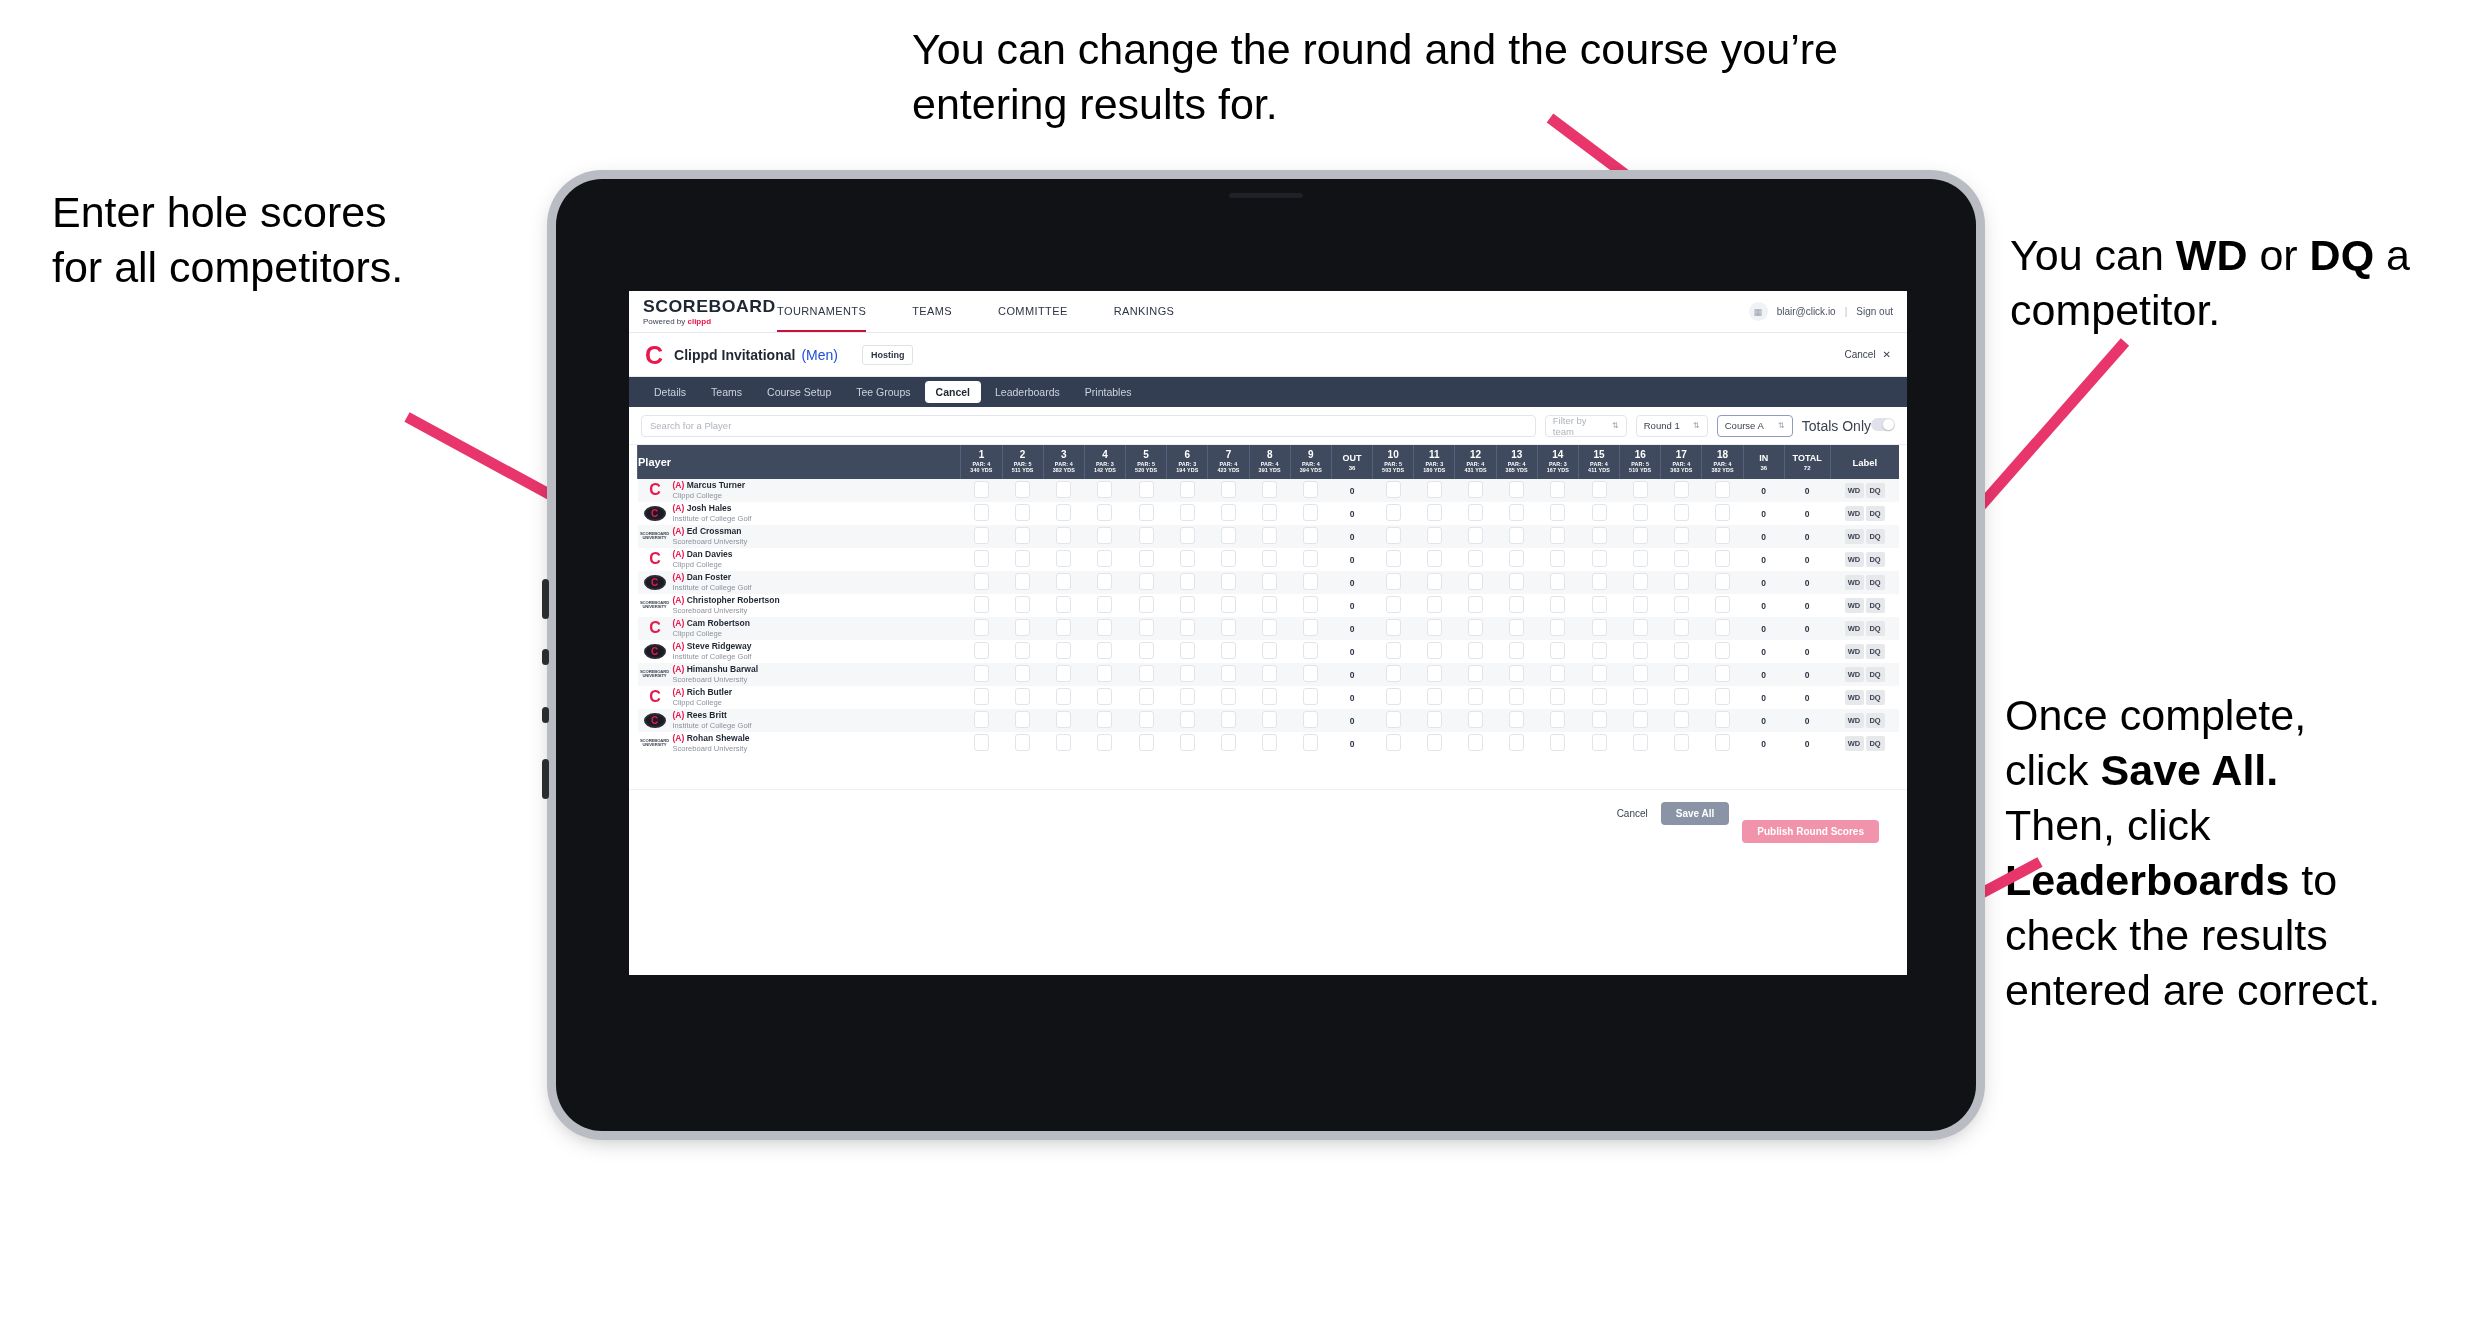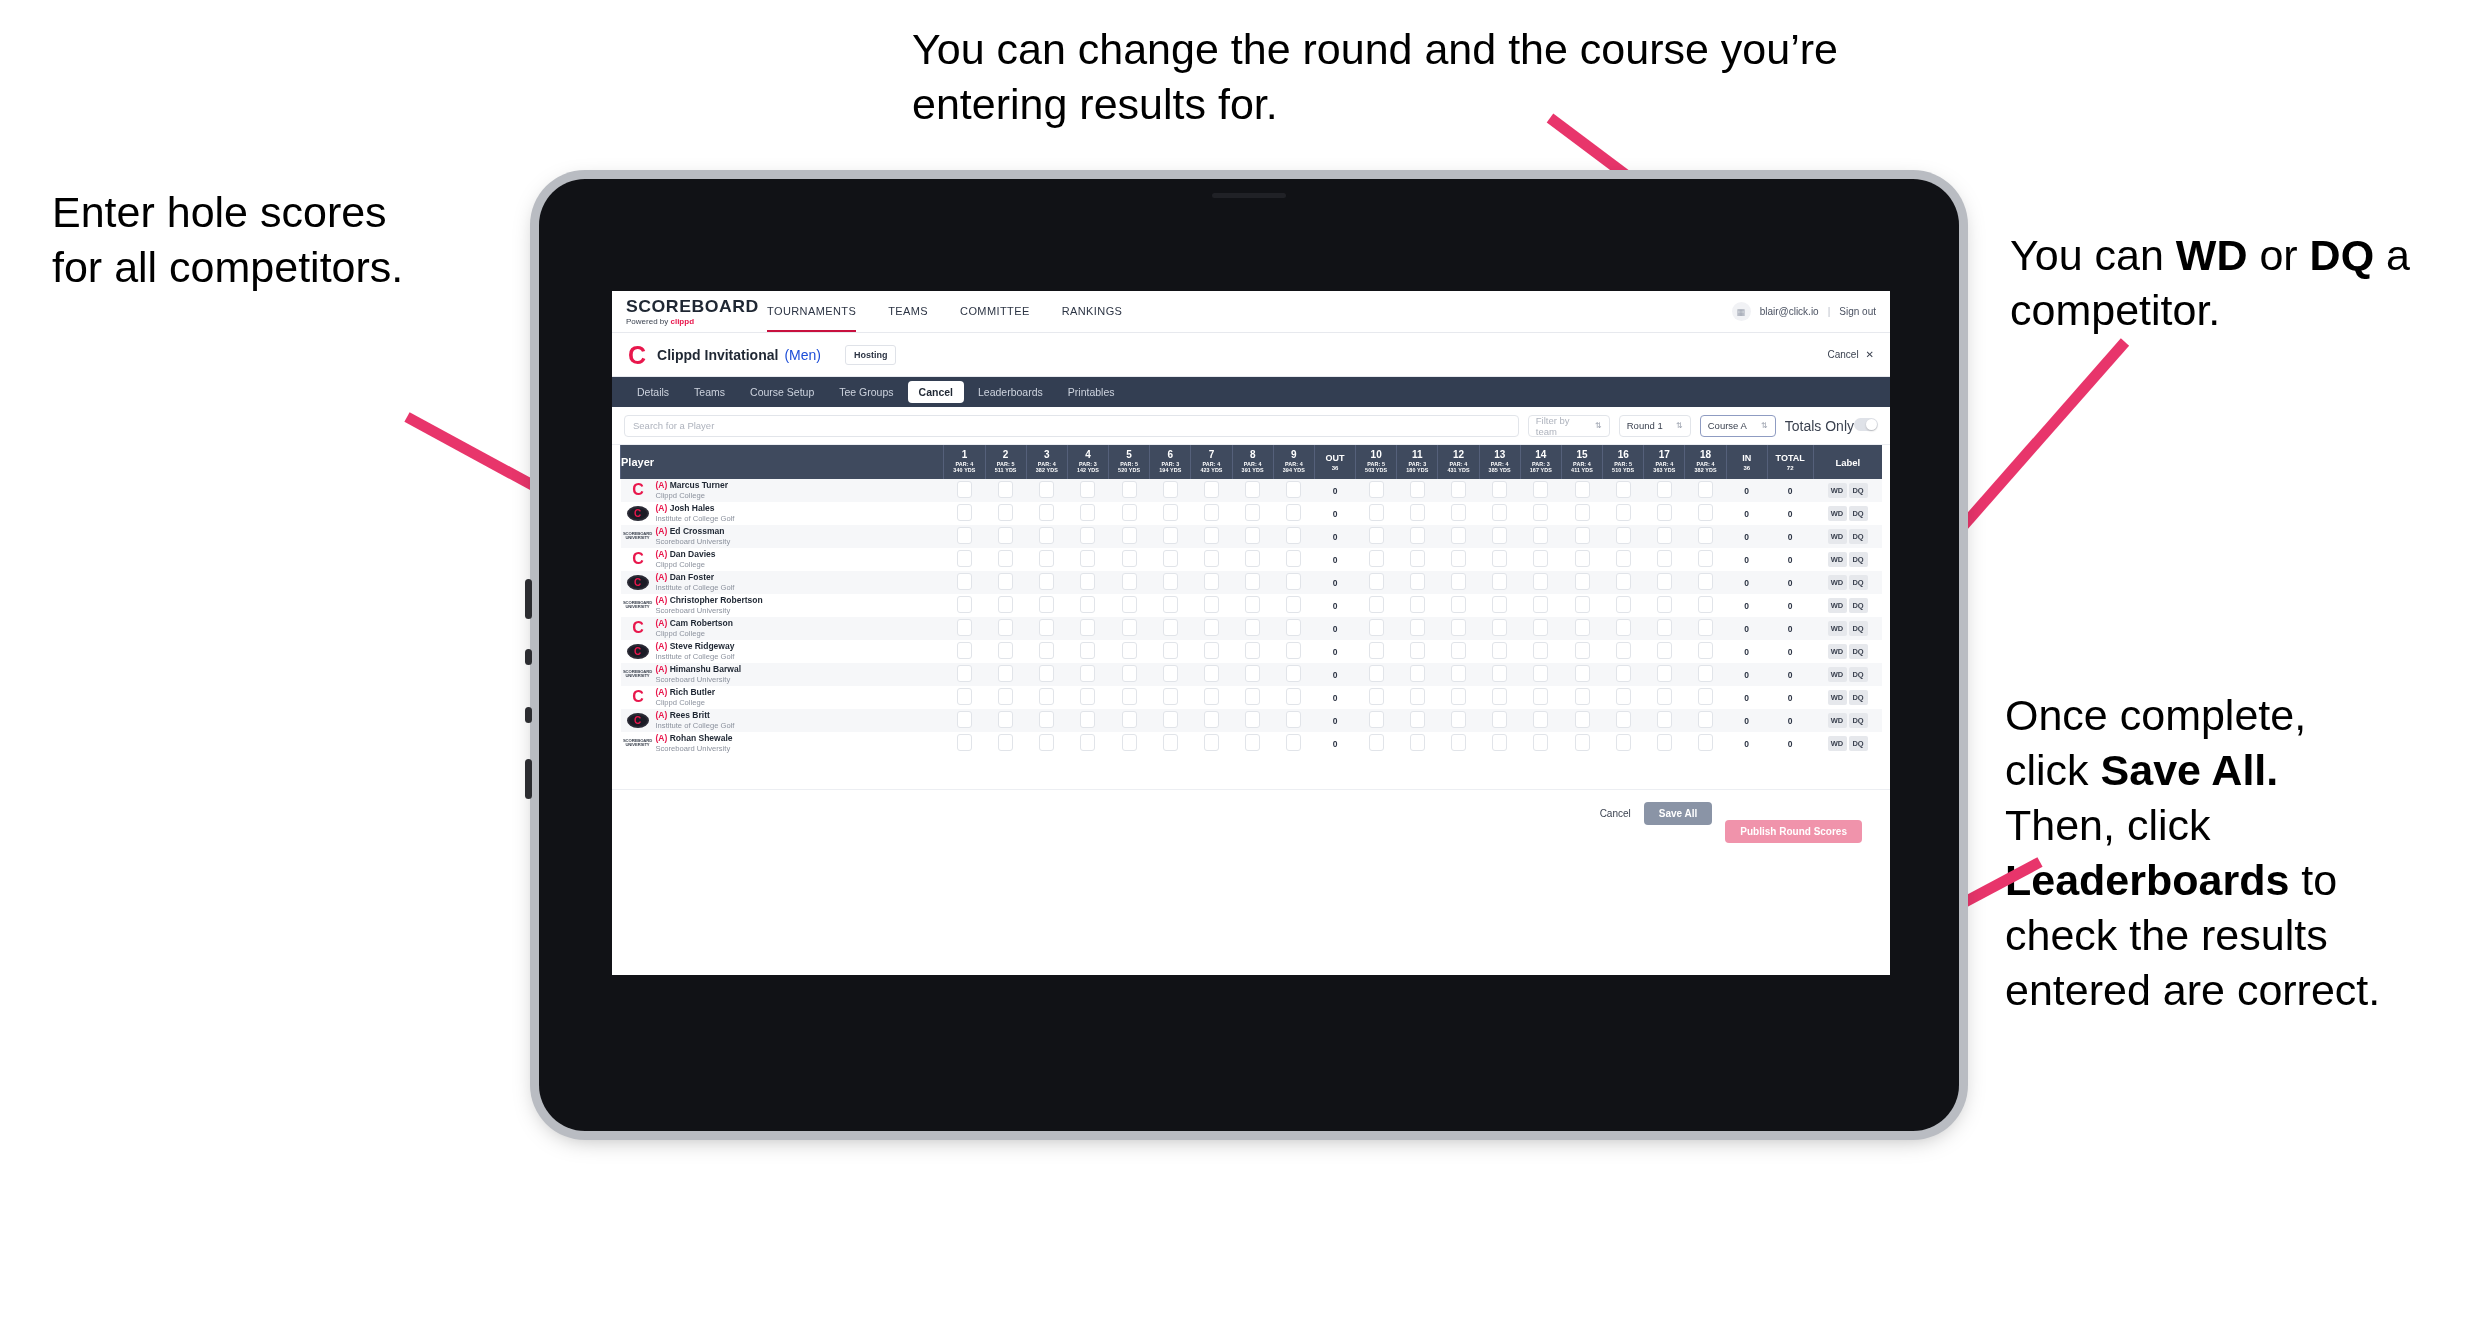--- a/index.html
+++ b/index.html
@@ -25,21 +25,21 @@
   #anno-left   { left: 52px;  top: 185px; width: 380px; font-size: 43px; }
   #anno-wd     { left: 2010px; top: 228px; width: 460px; font-size: 43px; }
   #anno-save   { left: 2005px; top: 688px; width: 480px; font-size: 43px; }
 
   
   .arrow { position: absolute; pointer-events: none; }
 
   
   #tablet {
     position: absolute;
-    left: 539px; top: 179px;
+    left: 556px; top: 179px;
     width: 1420px; height: 952px;
     background: #111216;
     border-radius: 46px;
     box-shadow: 0 0 0 9px #b9bcc2, 0 6px 24px rgba(0,0,0,.35);
   }
   .vol-btn { position: absolute; left: -14px; background: #2b2c30; border-radius: 4px; width: 7px; }
   .vol-1 { top: 400px; height: 40px; }
   .vol-2 { top: 470px; height: 16px; }
   .vol-3 { top: 528px; height: 16px; }
   .vol-4 { top: 580px; height: 40px; }
@@ -63,21 +63,21 @@
   }
   .brand { width: 118px; }
   .brand .b1 {
     font-family: "Liberation Sans", sans-serif;
     font-weight: 700; font-size: 17px; letter-spacing: .5px;
     color: #1f2733; line-height: 1;
     transform: scaleX(1.04); transform-origin: left;
   }
   .brand .b2 { font-size: 8px; color: #3c4350; margin-top: 2px; }
   .brand .b2 i { font-style: normal; color: #e8174c; font-weight: 700; }
-  .topnav-links { display: flex; align-items: flex-end; gap: 32px; margin-left: 23px; height: 100%; }
+  .topnav-links { display: flex; align-items: flex-end; gap: 46px; margin-left: 16px; height: 100%; }
   .topnav-links a {
     font-size: 11px; letter-spacing: .4px; color: #2c3444; text-decoration: none;
     height: 100%; display: flex; align-items: center; border-bottom: 2.5px solid transparent;
   }
   .topnav-links a.active { border-bottom-color: #c8103e; }
   .topnav-right { margin-left: auto; display: flex; align-items: center; gap: 9px; font-size: 10px; color: #4a5161; }
   .grid-ico {
     width: 19px; height: 19px; border-radius: 50%; background: #f1f2f5;
     display: flex; align-items: center; justify-content: center; font-size: 9px; color: #9aa0ad;
   }

